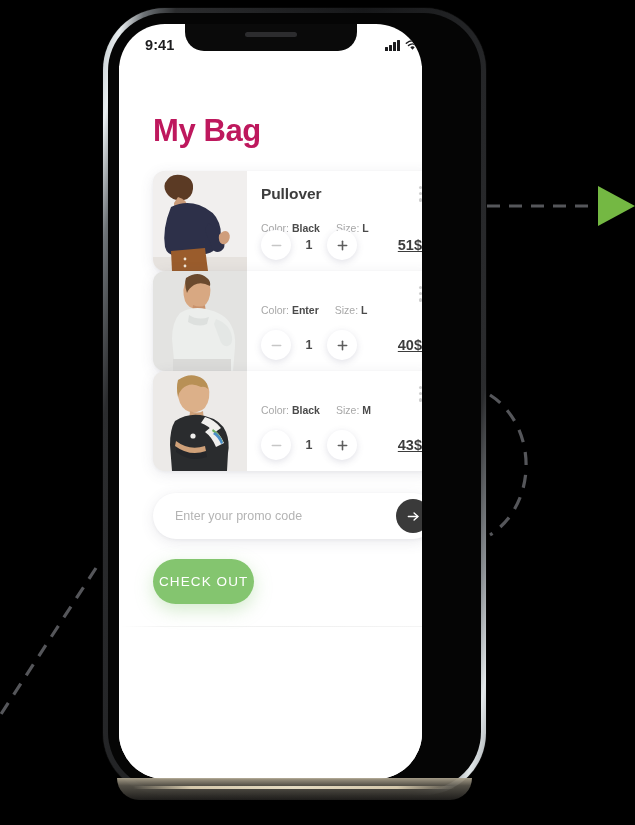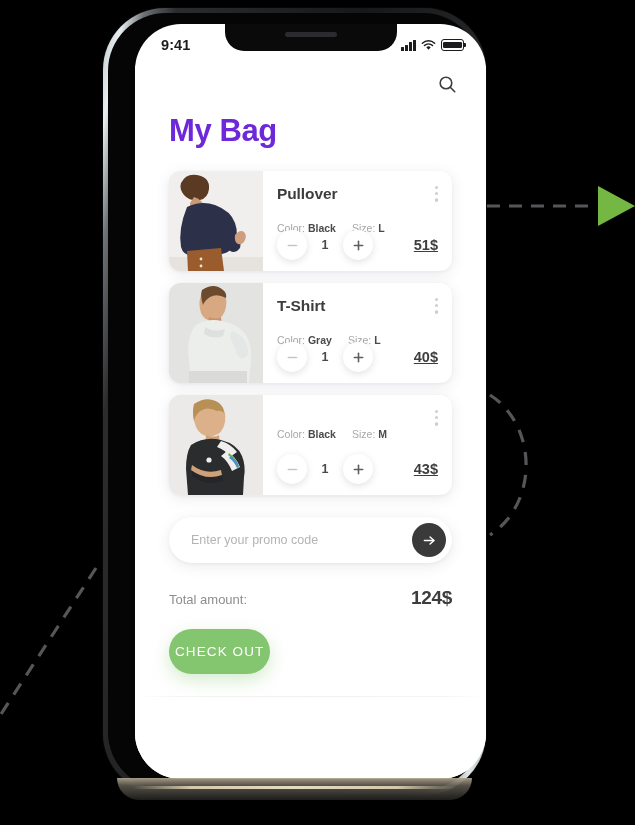--- a/index.html
+++ b/index.html
@@ -63,22 +63,22 @@
     width: 322px;
     height: 3px;
     border-radius: 3px;
     background: linear-gradient(90deg, rgba(255,255,255,0) 0%, rgba(236,222,190,0.85) 18%, rgba(245,235,208,0.9) 50%, rgba(236,222,190,0.85) 82%, rgba(255,255,255,0) 100%);
     z-index: 4;
   }
 
   
   .screen {
     position: absolute;
-    left: 32px; top: 16px;
-    width: 351px; height: 755px;
+    left: 16px; top: 16px;
+    width: 303px; height: 755px;
     border-radius: 46px;
     background: #ffffff;
     overflow: hidden;
   }
   .notch {
     position: absolute;
     left: 50%;
     transform: translateX(-50%);
     top: 0;
     width: 172px;
@@ -162,32 +162,31 @@
     padding-right: 24px;
   }
   .search-btn {
     width: 30px; height: 30px;
     display: flex; align-items: center; justify-content: center;
     cursor: pointer;
   }
   .page-title {
     font-size: 31px;
     font-weight: 700;
-    color: #6d28d9;
+    color: #be185d;
     letter-spacing: -0.4px;
     padding: 10px 0 0 34px;
     margin: 0;
   }
 
   
   .cart-list {
     padding: 22px 34px 0 34px;
     display: flex;
     flex-direction: column;
-    gap: 12px;
   }
   .cart-item {
     height: 100px;
     background: #ffffff;
     border-radius: 12px;
     box-shadow: 0 3px 14px rgba(80,80,110,0.12), 0 1px 3px rgba(80,80,110,0.06);
     display: flex;
     overflow: hidden;
     position: relative;
   }
@@ -467,23 +466,22 @@
               <path d="M34 8 q10 -6 19 1 q6 5 4 15 q-2 11 -11 13 q-10 2 -14 -7 q-4 -12 2 -22 Z" fill="#d8a882"></path>
               <path d="M33 7 q12 -8 21 0 q4 3 3 8 q-9 -5 -16 -1 q-5 3 -7 8 q-3 -9 -1 -15 Z" fill="#6b4a2e"></path>
               <path d="M40 34 q7 3 12 0 l1 9 l-14 1 Z" fill="#c9926c"></path>
               <path d="M27 42 q12 -7 26 -4 q19 4 25 16 q5 9 4 22 l-2 24 l-58 0 l-3 -32 q0 -17 8 -26 Z" fill="#eceeec"></path>
               <path d="M63 48 q14 5 16 18 q1 7 -4 9 q-6 1 -8 -6 l-6 -16 Z" fill="#e4e7e5"></path>
               <path d="M36 44 q9 6 20 2 l-2 7 q-9 4 -19 -2 Z" fill="#dde0de"></path>
               <rect x="20" y="88" width="58" height="12" fill="#dadad8"></rect>
             </svg>
           </div>
           <div class="item-body">
-            <p class="item-name">T-Shirt</p>
             <div class="item-meta">
-              <span><span>Color:</span> <b>Gray</b></span>
+              <span><span>Color:</span> <b>Enter</b></span>
               <span><span>Size:</span> <b>L</b></span>
             </div>
             <div class="dots">
                 <i></i>
                 <i></i>
                 <i></i>
               </div>
             <div class="item-bottom">
               <div class="stepper">
                 <button class="step-btn">
@@ -556,24 +554,20 @@
       <div class="promo-row">
         <input class="promo-input" type="text" placeholder="Enter your promo code" style="">
         <button class="promo-go">
           <svg width="15" height="15" viewBox="0 0 16 16">
             <line x1="2.5" y1="8" x2="12.5" y2="8" stroke="#ffffff" stroke-width="1.5" stroke-linecap="round"></line>
             <polyline points="8.6,4.2 12.8,8 8.6,11.8" fill="none" stroke="#ffffff" stroke-width="1.5" stroke-linecap="round" stroke-linejoin="round"></polyline>
           </svg>
         </button>
       </div>
 
-      <div class="totals">
-        <span class="totals-label">Total amount:</span>
-        <span class="totals-value">124$</span>
-      </div>
 
       <button class="checkout">CHECK OUT</button>
 
       <div class="sheet-edge"></div>
 
     </div>
   </div>
 </div>
 
 </body></html>

